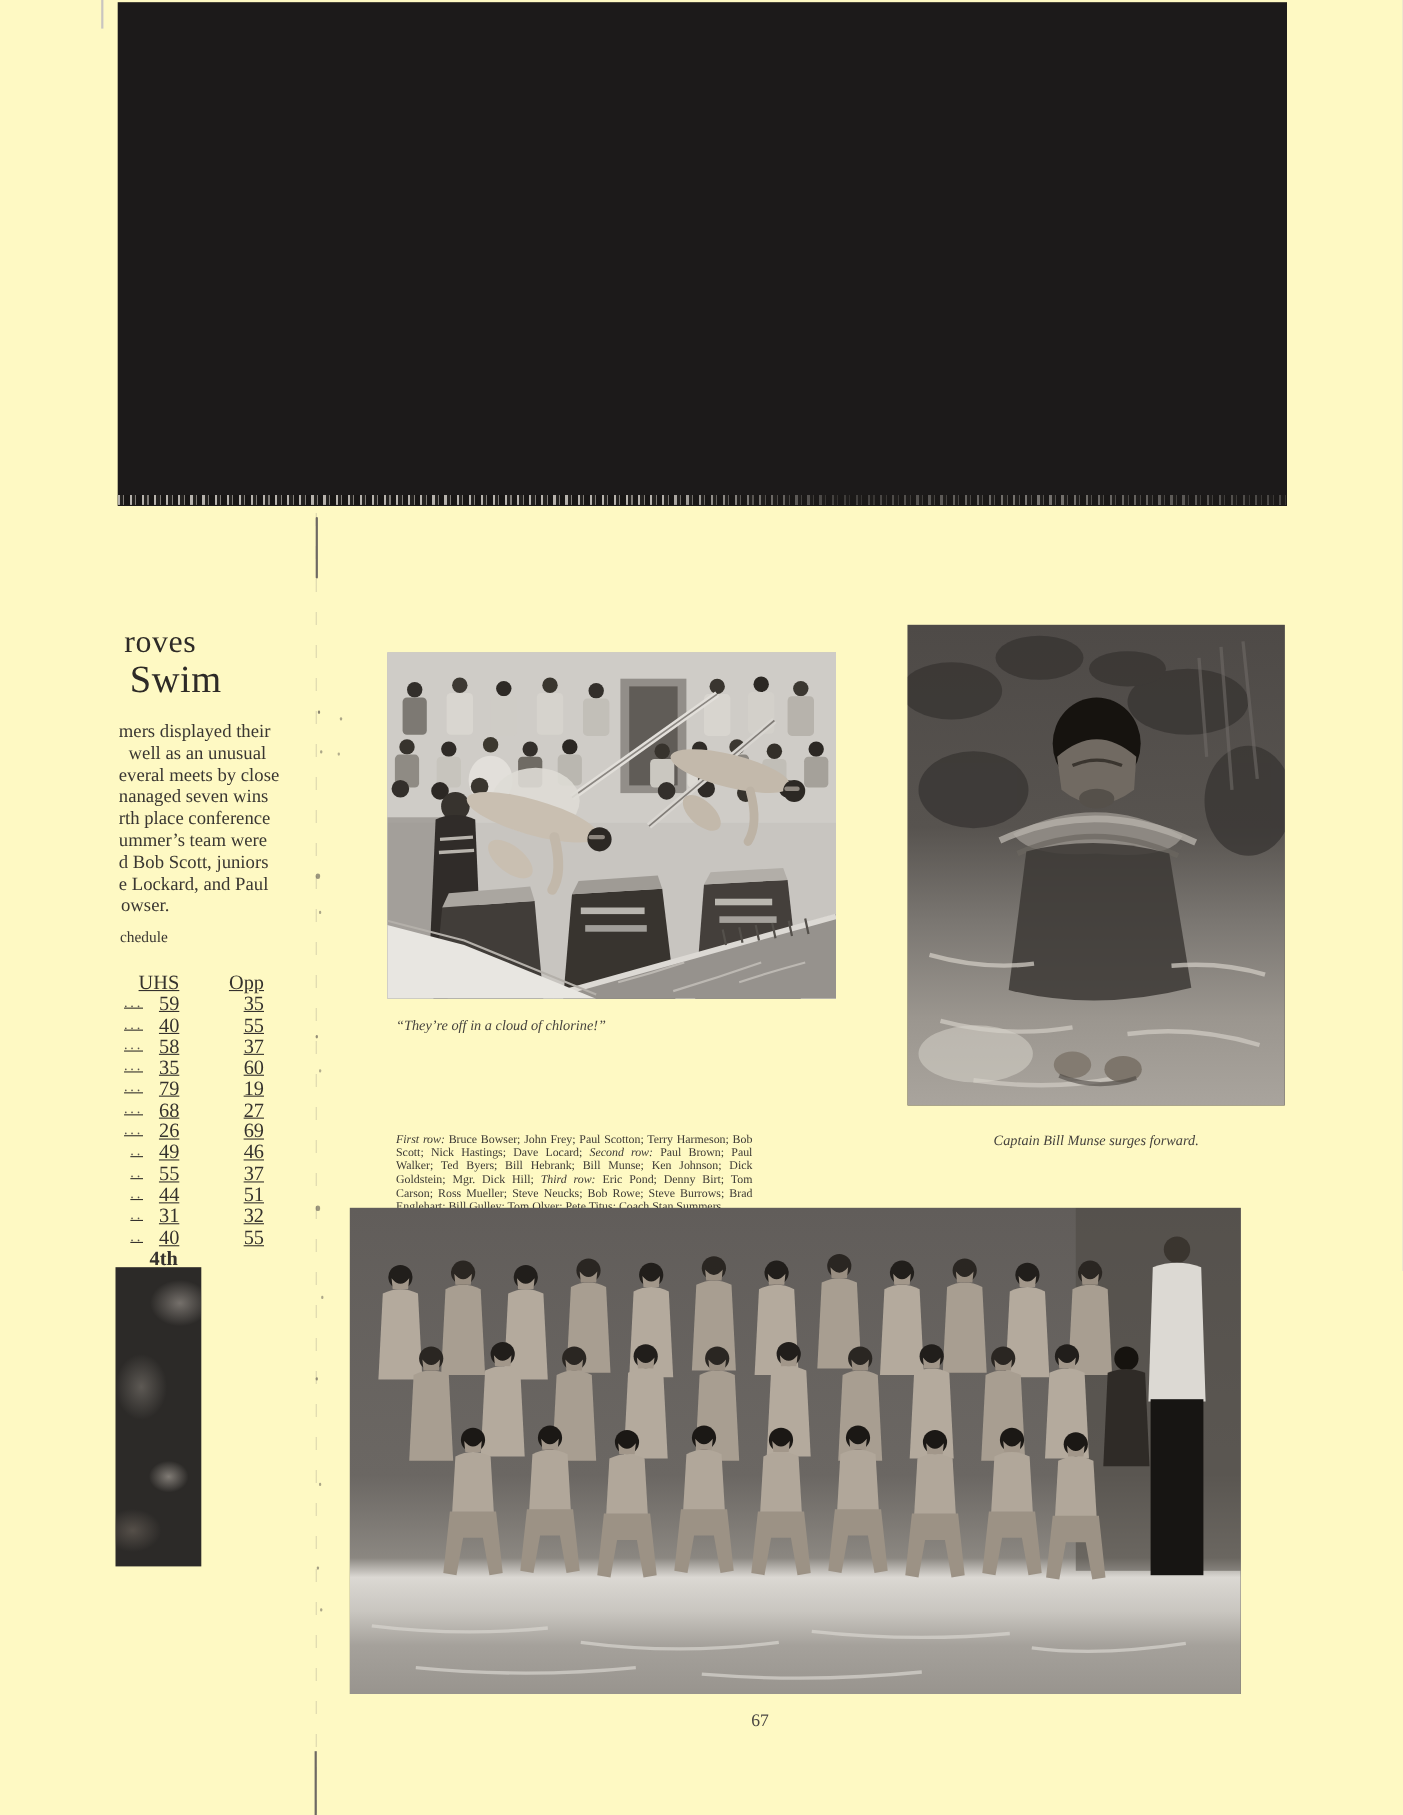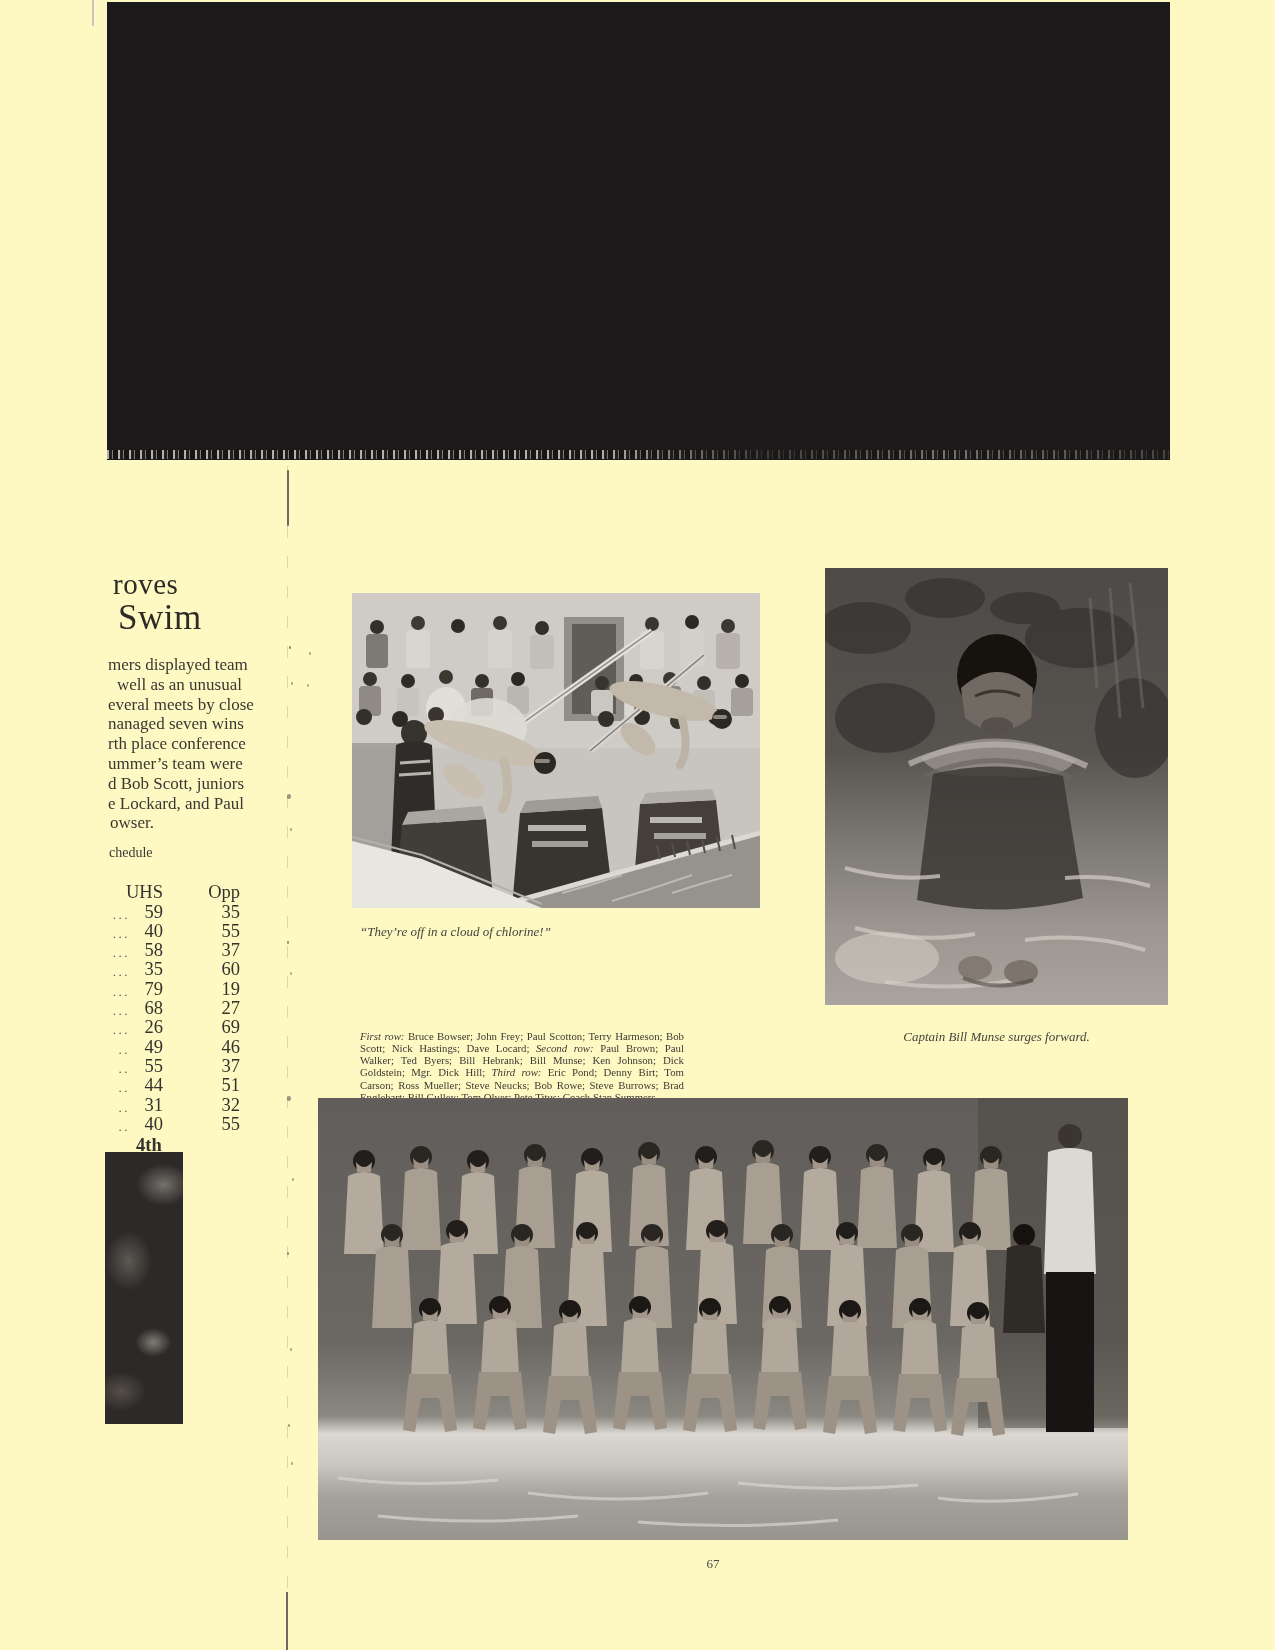--- a/index.html
+++ b/index.html
@@ -28,33 +28,33 @@
       radial-gradient(40px 30px at 20% 88%,#554f49 0%,rgba(47,45,43,0) 65%),
       #2c2a28;}
   
   .h1{left:113px;top:570px;font-size:29px;line-height:1;letter-spacing:.5px;color:#2e2b27;}
   .h2{left:118px;top:600px;font-size:35px;line-height:1;letter-spacing:.5px;color:#2e2b27;}
   .body-col{left:108px;top:655px;width:134px;font-size:17px;line-height:19.8px;color:#3a3732;}
   .body-col .bl{text-align:right;white-space:nowrap;}
   .body-col .bl.last{text-align:left;padding-left:2px;}
   .sched-head{left:109px;top:845px;font-size:14px;color:#3a3732;}
   .sched{left:86px;top:884px;width:154px;font-size:18.5px;color:#35322d;}
-  .srow,.shead{display:flex;height:19.3px;align-items:flex-end;}
+  .srow,.shead{display:flex;height:19.3px;align-items:flex-start;text-decoration:underline;}
   .shu{width:77px;text-align:right;}
   .sho{margin-left:auto;}
   .sdots{width:44px;text-align:right;letter-spacing:2.5px;font-size:13px;color:#5a554e;}
   .suhs{width:33px;text-align:right;}
   .sopp{margin-left:auto;}
   .sfoot{padding-left:50px;height:19.3px;font-weight:bold;}
   
   .cap1{left:360px;top:924px;font-style:italic;font-size:13px;color:#45423d;}
   .roster{left:360px;top:1019px;width:324px;font-size:10.8px;line-height:12.2px;text-align:justify;color:#3c3934;}
   .roster i{font-style:italic;}
   .cap2{left:825px;top:1029px;width:343px;text-align:center;font-style:italic;font-size:13px;color:#45423d;}
-  .pageno{left:683px;top:1556px;width:60px;text-align:center;font-size:13px;color:#4a4742;}
+  .pageno{left:683px;top:1556px;width:60px;text-align:left;font-size:16px;color:#4a4742;}
   
   .gutter{left:287px;top:466px;width:1px;height:1184px;
     background:repeating-linear-gradient(180deg,rgba(130,124,118,.28) 0 12px,rgba(130,124,118,0) 12px 30px);}
   .gutter-top{left:287px;top:470px;width:2px;height:56px;background:#6e6963;border-radius:1px;}
   .gutter-bottom{left:286px;top:1592px;width:2px;height:58px;background:#6e6963;}
   .edge-mark{left:92px;top:0;width:2px;height:26px;background:#c9c5c0;}
   .specks{left:0;top:0;width:2px;height:3px;background:transparent;border-radius:1px;
     box-shadow:
       289px 646px 0 0 rgba(90,85,78,.7), 291px 682px 0 0 rgba(90,85,78,.5),
       288px 795px 0 1px rgba(90,85,78,.6), 290px 828px 0 0 rgba(90,85,78,.5),
@@ -76,21 +76,21 @@
   <div class="abs edge-mark"></div>
   <div class="abs gutter"></div>
   <div class="abs gutter-top"></div>
   <div class="abs gutter-bottom"></div>
   <div class="abs specks"></div>
 
   <div class="abs h1">roves</div>
   <div class="abs h2">Swim</div>
 
   <div class="abs body-col">
-    <div class="bl">mers displayed team</div>
+    <div class="bl">mers displayed their</div>
     <div class="bl">well as an unusual</div>
     <div class="bl">everal meets by close</div>
     <div class="bl">nanaged seven wins</div>
     <div class="bl">rth place conference</div>
     <div class="bl">ummer’s team were</div>
     <div class="bl">d Bob Scott, juniors</div>
     <div class="bl">e Lockard, and Paul</div>
     <div class="bl last">owser.</div>
   </div>
 

